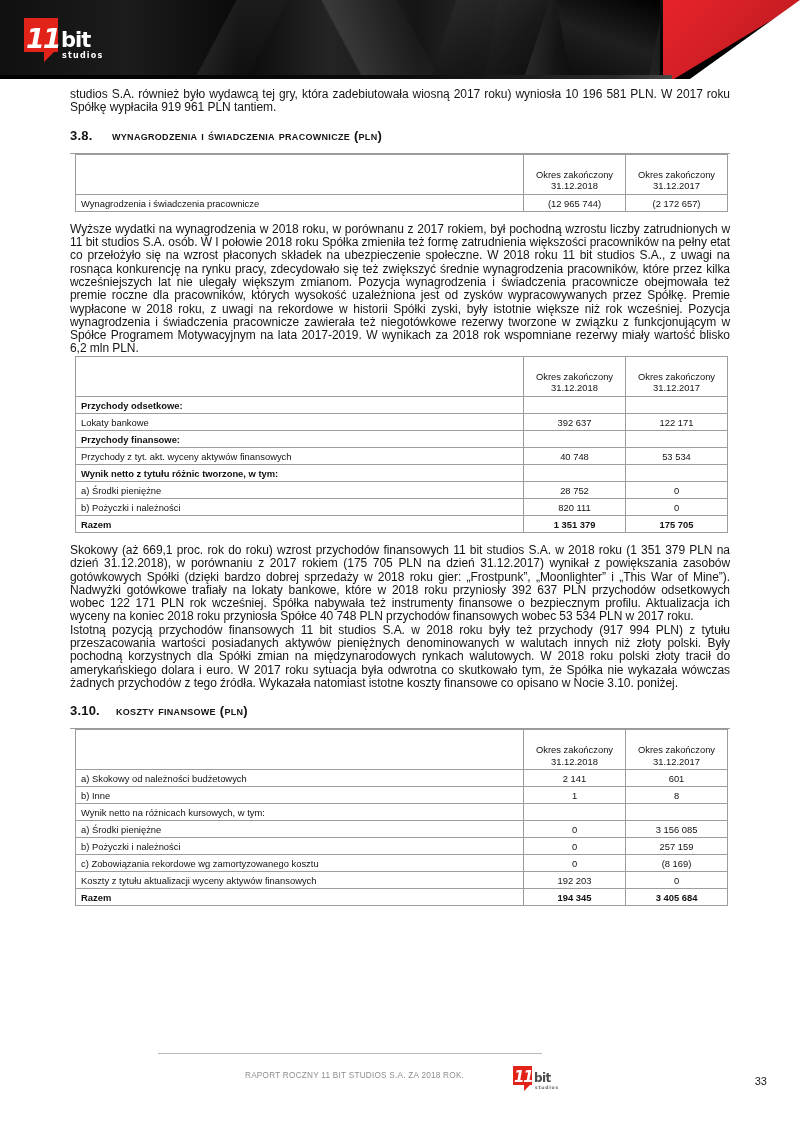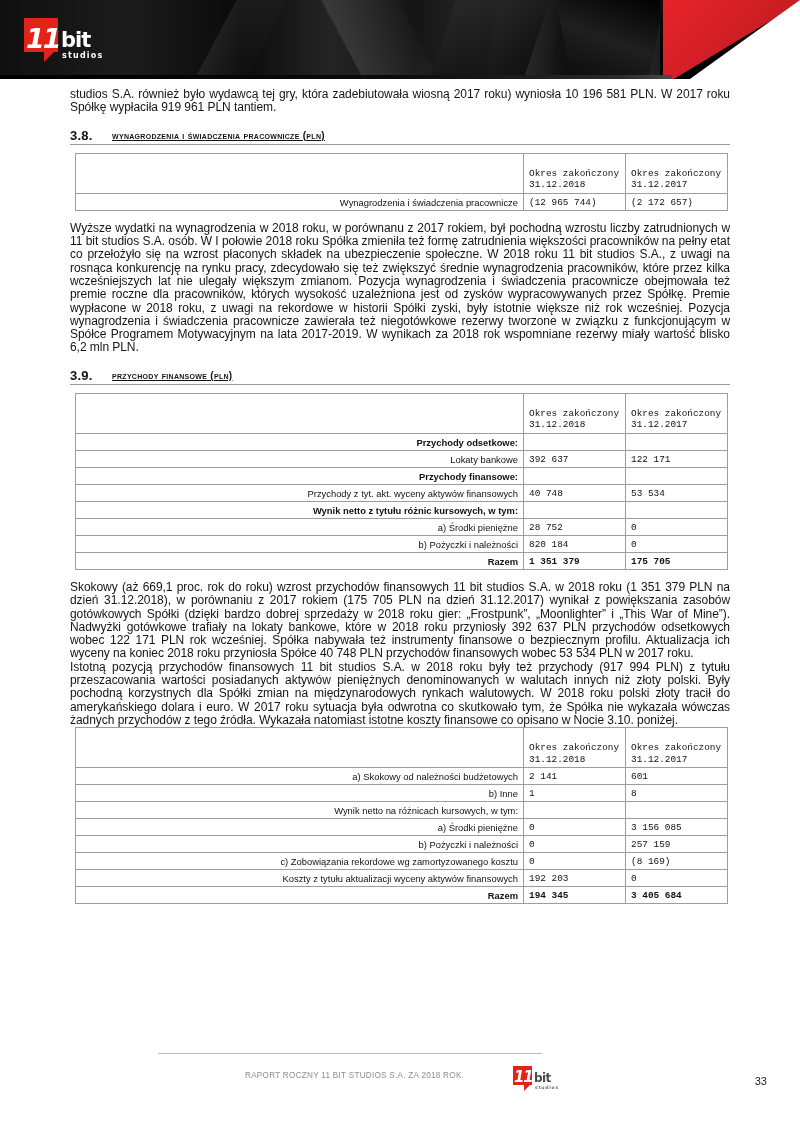--- a/index.html
+++ b/index.html
@@ -144,41 +144,40 @@
     font-family: "Liberation Sans", sans-serif;
     font-size: 12px;
     line-height: 13.3px;
     text-align: justify;
     color: #141414;
     letter-spacing: -0.05px;
   }
 
   
   .section-heading {
-    margin: 13px 0 8px 0;
-    padding: 0 0 1px 0;
+    margin: 13px 0 0 0;
+    padding: 0 0 10px 0;
     border-bottom: 1px solid #9a9a9a;
     display: flex;
-    align-items: center;
+    align-items: flex-start;
     font-family: "Liberation Sans", sans-serif;
     color: #121212;
   }
   .section-heading .sec-num {
     font-size: 13px;
     font-weight: 700;
     min-width: 42px;
     letter-spacing: 0.2px;
   }
   .section-heading .sec-title {
-    font-size: 10px;
+    font-size: 13px;
     font-weight: 700;
     font-variant: small-caps;
     text-transform: lowercase;
     letter-spacing: 0.3px;
-    text-decoration: underline;
   }
   .section-heading.tight .sec-num { min-width: 46px; }
 
   
   table.fin {
     border-collapse: collapse;
     width: 652px;
     margin: 0 0 0 5px;
     font-family: "Liberation Sans", sans-serif;
     font-size: 9.4px;
@@ -189,32 +188,31 @@
     border: 1px solid #9d9d9d;
     padding: 2px 5px;
     vertical-align: bottom;
     height: 17px;
   }
   table.fin col.c-label { width: 448px; }
   table.fin col.c-val   { width: 102px; }
 
   table.fin thead th {
     font-weight: 400;
-    text-align: left;
+    text-align: center;
     line-height: 11.6px;
     padding-top: 14px;
     padding-bottom: 2px;
     height: 30px;
     white-space: nowrap;
-    font-family: Liberation Mono, monospace;
   }
   table.fin thead th.blank { border-right: 1px solid #9d9d9d; }
 
-  table.fin td.label { text-align: right; }
-  table.fin td.num   { text-align: left; font-family: Liberation Mono, monospace; }
+  table.fin td.label { text-align: left; }
+  table.fin td.num   { text-align: center; }
   table.fin tr.bold td { font-weight: 700; }
   table.fin tr.total td { font-weight: 700; }
 
   .tbl-wrap { margin-bottom: 11px; }
   .para-gap { margin-top: 11px; }
 
   
   .page-footer {
     position: absolute;
     left: 0; bottom: 0;
@@ -349,24 +347,20 @@
           <td class="label">Wynagrodzenia i świadczenia pracownicze</td>
           <td class="num">(12 965 744)</td>
           <td class="num">(2 172 657)</td>
         </tr>
       </tbody>
     </table>
   </div>
 
   <p class="body-text">Wyższe wydatki na wynagrodzenia w 2018 roku, w porównanu z 2017 rokiem, był pochodną wzrostu liczby zatrudnionych w 11 bit studios S.A. osób. W I połowie 2018 roku Spółka zmieniła też formę zatrudnienia większości pracowników na pełny etat co przełożyło się na wzrost płaconych składek na ubezpieczenie społeczne. W 2018 roku 11 bit studios S.A., z uwagi na rosnąca konkurencję na rynku pracy, zdecydowało się też zwiększyć średnie wynagrodzenia pracowników, które przez kilka wcześniejszych lat nie ulegały większym zmianom. Pozycja wynagrodzenia i świadczenia pracownicze obejmowała też premie roczne dla pracowników, których wysokość uzależniona jest od zysków wypracowywanych przez Spółkę. Premie wypłacone w 2018 roku, z uwagi na rekordowe w historii Spółki zyski, były istotnie większe niż rok wcześniej. Pozycja wynagrodzenia i świadczenia pracownicze zawierała też niegotówkowe rezerwy tworzone w związku z funkcjonującym w Spółce Programem Motywacyjnym na lata 2017-2019. W wynikach za 2018 rok wspomniane rezerwy miały wartość blisko 6,2 mln PLN.</p>
 
-  <div class="section-heading">
-    <span class="sec-num">3.9.</span>
-    <span class="sec-title">Przychody finansowe (PLN)</span>
-  </div>
 
   <div class="tbl-wrap">
     <table class="fin">
       <colgroup>
           <col class="c-label">
           <col class="c-val">
           <col class="c-val">
         </colgroup>
       <thead>
         <tr>
@@ -396,46 +390,50 @@
           <td class="label">Przychody finansowe:</td>
           <td class="num"></td>
           <td class="num"></td>
         </tr>
         <tr>
           <td class="label">Przychody z tyt. akt. wyceny aktywów finansowych</td>
           <td class="num">40 748</td>
           <td class="num">53 534</td>
         </tr>
         <tr class="bold">
-          <td class="label">Wynik netto z tytułu różnic kursowych, w tym:</td>
+          <td class="label">Wynik netto z tytułu różnic tworzone, w tym:</td>
           <td class="num"></td>
           <td class="num"></td>
         </tr>
         <tr>
           <td class="label">a) Środki pieniężne</td>
           <td class="num">28 752</td>
           <td class="num">0</td>
         </tr>
         <tr>
           <td class="label">b) Pożyczki i należności</td>
-          <td class="num">820 184</td>
+          <td class="num">820 111</td>
           <td class="num">0</td>
         </tr>
         <tr class="total">
           <td class="label">Razem</td>
           <td class="num">1 351 379</td>
           <td class="num">175 705</td>
         </tr>
       </tbody>
     </table>
   </div>
 
   <p class="body-text">Skokowy (aż 669,1 proc. rok do roku) wzrost przychodów finansowych 11 bit studios S.A. w 2018 roku (1 351 379 PLN na dzień 31.12.2018), w porównaniu z 2017 rokiem (175 705 PLN na dzień 31.12.2017) wynikał z powiększania zasobów gotówkowych Spółki (dzięki bardzo dobrej sprzedaży w 2018 roku gier: „Frostpunk”, „Moonlighter” i „This War of Mine”). Nadwyżki gotówkowe trafiały na lokaty bankowe, które w 2018 roku przyniosły 392 637 PLN przychodów odsetkowych wobec 122 171 PLN rok wcześniej. Spółka nabywała też instrumenty finansowe o bezpiecznym profilu. Aktualizacja ich wyceny na koniec 2018 roku przyniosła Spółce 40 748 PLN przychodów finansowych wobec 53 534 PLN w 2017 roku.</p>
   <p class="body-text para-gap">Istotną pozycją przychodów finansowych 11 bit studios S.A. w 2018 roku były też przychody (917 994 PLN) z tytułu przeszacowania wartości posiadanych aktywów pieniężnych denominowanych w walutach innych niż złoty polski. Były pochodną korzystnych dla Spółki zmian na międzynarodowych rynkach walutowych. W 2018 roku polski złoty tracił do amerykańskiego dolara i euro. W 2017 roku sytuacja była odwrotna co skutkowało tym, że Spółka nie wykazała wówczas żadnych przychodów z tego źródła. Wykazała natomiast istotne koszty finansowe co opisano w Nocie 3.10. poniżej.</p>
 
+  <div class="section-heading tight">
+    <span class="sec-num">3.10.</span>
+    <span class="sec-title">Koszty finansowe (PLN)</span>
+  </div>
 
   <div class="tbl-wrap">
     <table class="fin">
       <colgroup>
           <col class="c-label">
           <col class="c-val">
           <col class="c-val">
         </colgroup>
       <thead>
         <tr>

